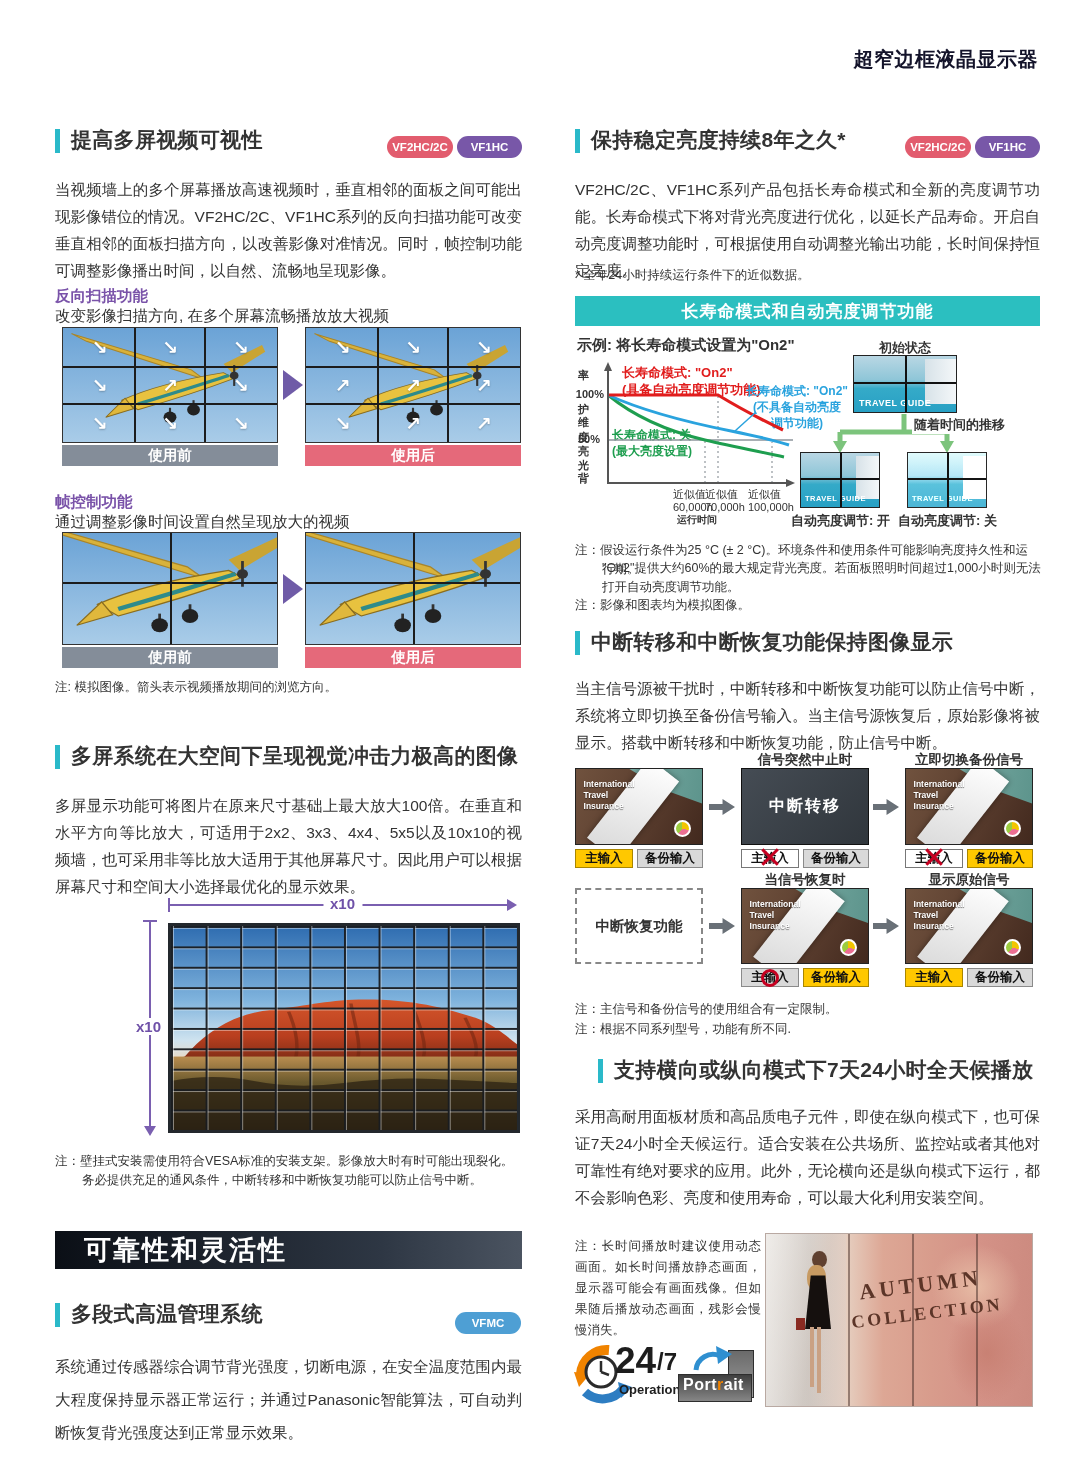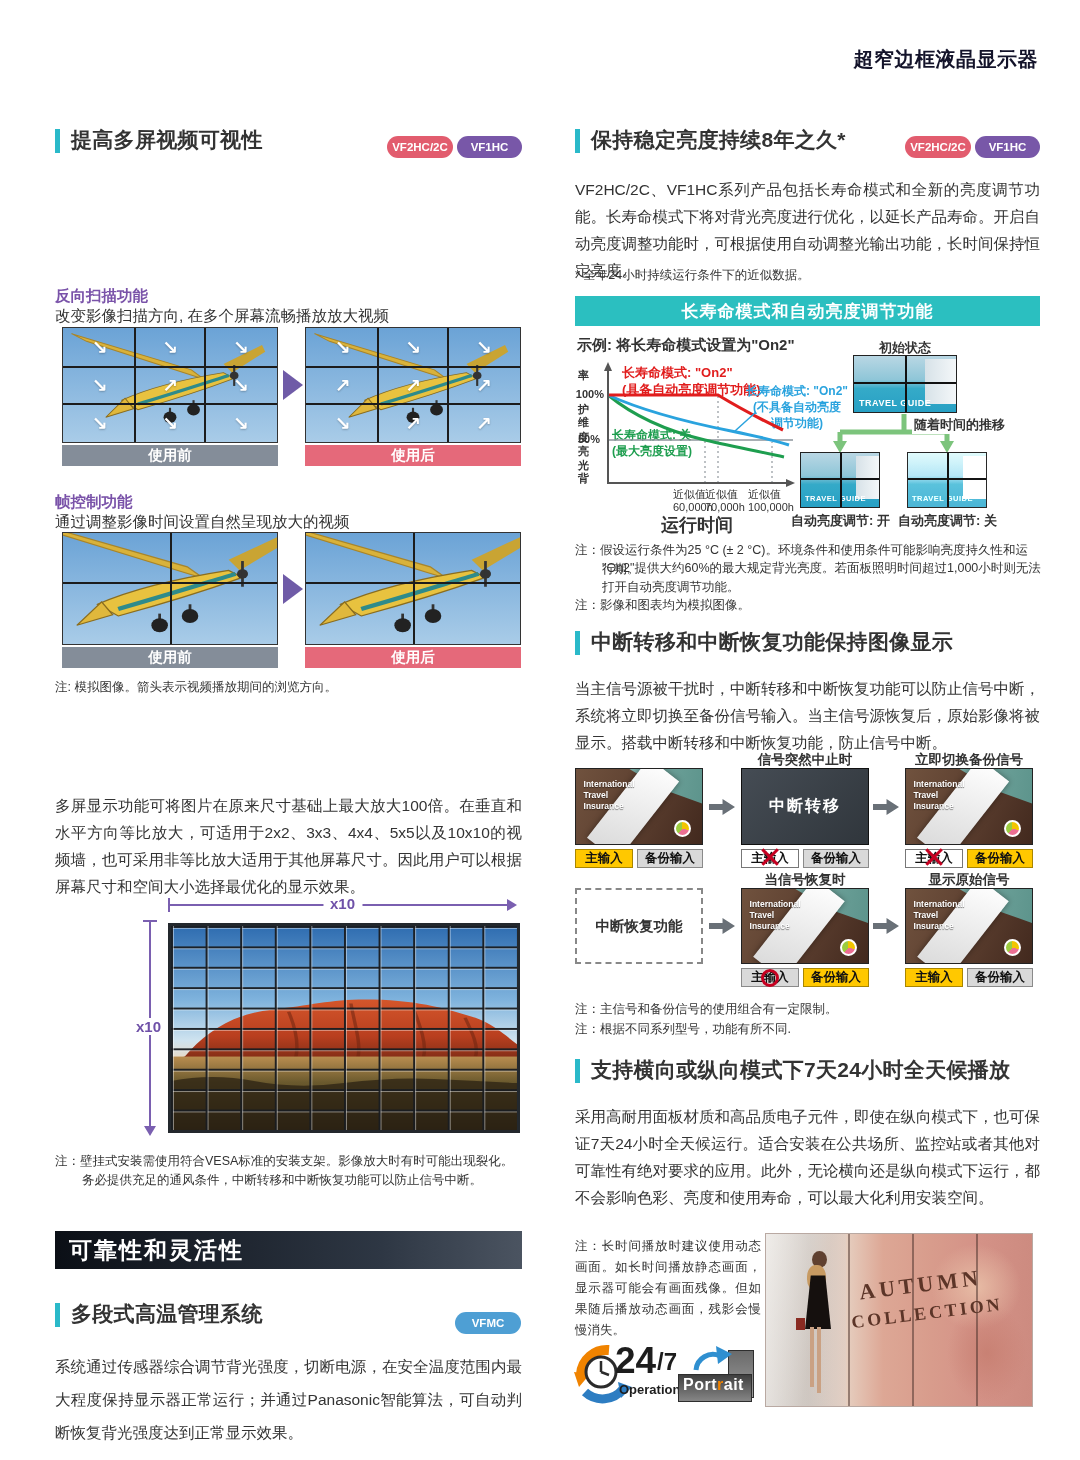--- a/index.html
+++ b/index.html
@@ -21,21 +21,21 @@
 .vwall svg.plane{position:absolute;inset:0;width:100%;height:100%}
 .gl{position:absolute;background:#1c1c1c}
 .glv{width:2px;top:0;bottom:0}.glh{height:2px;left:0;right:0}
 .ar{position:absolute;transform:translate(-50%,-50%);color:#fff;font-size:19px;font-weight:bold;font-family:"DejaVu Sans",sans-serif;text-shadow:0 1px 2px rgba(0,0,0,.25)}
 .blabel{position:absolute;height:21px;display:flex;align-items:center;justify-content:center;color:#fff;font-size:14.5px;font-weight:bold}
 .bgray{background:#848d99}.bpink{background:#e5697a}
 .ptri{position:absolute;width:0;height:0;border-left:20px solid #6f5ba7;border-top:15px solid transparent;border-bottom:15px solid transparent}
 .dim{position:absolute;background:#7a5fb0}
 .dimlabel{position:absolute;background:#fff;color:#6f51a8;font-weight:bold;font-size:15px;padding:0 7px}
 .tealbanner{position:absolute;background:#2bbfc0;color:#fff;font-weight:bold;font-size:17px;display:flex;align-items:center;justify-content:center;letter-spacing:1px}
-.darkbanner{position:absolute;background:linear-gradient(90deg,#0b0f16,#2e3744 70%,#4b5461);color:#fff;font-weight:bold;font-size:23px;display:flex;align-items:center;padding-left:14px;letter-spacing:2px}
+.darkbanner{position:absolute;background:linear-gradient(90deg,#0b0f16,#2e3744 70%,#4b5461);color:#fff;font-weight:bold;font-size:27px;display:flex;align-items:center;padding-left:29px;letter-spacing:2px}
 .rockwall{position:absolute;border:3px solid #23282d;overflow:hidden}
 .rgrid{position:absolute;inset:0;background-image:linear-gradient(90deg,rgba(25,28,32,.95) 0 2px,rgba(255,255,255,.45) 2px 3px,transparent 3px),linear-gradient(180deg,rgba(25,28,32,.95) 0 2px,rgba(255,255,255,.45) 2px 3px,transparent 3px);background-size:10% 100%,100% 10%}
 .chlbl{position:absolute;font-weight:bold}
 .red{color:#e11d1d}.blue{color:#2aa3de}.green{color:#1e9e4f}
 .nw{white-space:nowrap}
 .ytick{position:absolute;font-size:11px;font-weight:bold;color:#333;text-align:right}
 .ychar{position:absolute;font-size:11px;font-weight:bold;color:#333;width:13px;text-align:center}
 .xtick{position:absolute;font-size:11px;color:#333;line-height:13px}
 .tg{position:absolute;overflow:hidden;border:1px solid #222;background:linear-gradient(180deg,#b9d7e4 0%,#8fc6d8 42%,#35aac8 58%,#27a0c4 100%)}
 .tg .bld{position:absolute;right:0;top:5%;width:30%;height:80%;background:linear-gradient(90deg,#d7e2e8,#f4f7f9)}
@@ -86,20 +86,21 @@
 
   <div class="abs hdr" style="right:42px;top:46px">超窄边框液晶显示器</div>
 
   <div class="sech" style="left:55px;top:126px;width:330px">
     <div class="sbar"></div>
     <div class="stitle">提高多屏视频可视性</div>
   </div>
   <div class="badge bpk" style="left:387px;top:136px;width:66px">VF2HC/2C</div>
   <div class="badge bpu" style="left:457px;top:136px;width:65px">VF1HC</div>
 
+  <div class="para" style="left:55px;top:176px;width:467px">当视频墙上的多个屏幕播放高速视频时，垂直相邻的面板之间可能出现影像错位的情况。VF2HC/2C、VF1HC系列的反向扫描功能可改变垂直相邻的面板扫描方向，以改善影像对准情况。同时，帧控制功能可调整影像播出时间，以自然、流畅地呈现影像。</div>
 
   <div class="psub" style="left:55px;top:286px">反向扫描功能</div>
   <div class="pdesc" style="left:55px;top:306px">改变影像扫描方向, 在多个屏幕流畅播放放大视频</div>
 
   <div class="vwall" style="left:62px;top:327px;width:216px;height:116px">
     <svg class="plane" viewBox="0 0 200 120" preserveAspectRatio="none">
         <use href="#plane"></use>
       </svg>
     <i class="gl glv" style="left:33%"></i>
     <i class="gl glv" style="left:66%"></i>
@@ -154,20 +155,24 @@
         <use href="#plane"></use>
       </svg>
     <i class="gl glv" style="left:50%"></i>
     <i class="gl glh" style="top:44%"></i>
   </div>
   <div class="blabel bgray" style="left:62px;top:647px;width:216px">使用前</div>
   <div class="blabel bpink" style="left:305px;top:647px;width:216px">使用后</div>
 
   <div class="note" style="left:55px;top:678px;width:467px">注: 模拟图像。箭头表示视频播放期间的浏览方向。</div>
 
+  <div class="sech" style="left:55px;top:742px;width:467px">
+    <div class="sbar"></div>
+    <div class="stitle">多屏系统在大空间下呈现视觉冲击力极高的图像</div>
+  </div>
   <div class="para" style="left:55px;top:792px;width:467px">多屏显示功能可将图片在原来尺寸基础上最大放大100倍。在垂直和水平方向等比放大，可适用于2x2、3x3、4x4、5x5以及10x10的视频墙，也可采用非等比放大适用于其他屏幕尺寸。因此用户可以根据屏幕尺寸和空间大小选择最优化的显示效果。</div>
 
   <div class="abs" style="left:168px;top:898px;width:349px;height:16px">
     <i class="dim" style="position:absolute;left:0;top:0;width:2px;height:14px"></i>
     <i class="dim" style="position:absolute;left:0;top:6px;width:340px;height:2px"></i>
     <i class="abs" style="left:339px;top:1px;width:10px;height:12px;background:#7a5fb0;clip-path:polygon(0 0,100% 50%,0 100%)"></i>
     <span class="dimlabel" style="left:50%;top:-3px;transform:translateX(-50%)">x10</span>
   </div>
 
   <div class="abs" style="left:143px;top:920px;width:16px;height:216px">
@@ -274,21 +279,21 @@
     <div>60,000h</div>
   </div>
   <div class="xtick" style="left:705px;top:488px;width:48px">
     <div>近似值</div>
     <div>70,000h</div>
   </div>
   <div class="xtick" style="left:748px;top:488px;width:52px">
     <div>近似值</div>
     <div>100,000h</div>
   </div>
-  <div class="cap" style="left:661px;top:513px;width:72px;font-size:18px">运行时间</div>
+  <div class="cap" style="left:661px;top:513px;width:72px;font-size:10px">运行时间</div>
 
   <div class="cap" style="left:853px;top:339px;width:104px;font-size:13px">初始状态</div>
   <div class="tg" style="left:853px;top:355px;width:104px;height:58px">
     <i class="bld"></i>
     <span class="txt" style="font-size:9px">TRAVEL GUIDE</span>
     <i class="cv"></i>
       <i class="ch"></i>
   </div>
   <svg class="abs" style="left:822px;top:414px" width="135" height="40" viewBox="0 0 135 40">
     <path d="M82 0 V18 M18 18 H125 M18 18 V28 M125 18 V28" stroke="#7cc47c" stroke-width="5" fill="none"></path>
@@ -392,21 +397,21 @@
       <span>主输入</span>
       <i class="redo"></i>
     </div>
   <div class="inp iy" style="left:803px;top:968px;width:66px">备份输入</div>
   <div class="inp iy" style="left:905px;top:968px;width:58px">主输入</div>
   <div class="inp ig" style="left:967px;top:968px;width:66px">备份输入</div>
 
   <div class="note hang" style="left:575px;top:1000px;width:465px">注：主信号和备份信号的使用组合有一定限制。</div>
   <div class="note hang" style="left:575px;top:1020px;width:465px">注：根据不同系列型号，功能有所不同.</div>
 
-  <div class="sech" style="left:575px;top:1056px;width:465px">
+  <div class="sech" style="left:598px;top:1056px;width:465px">
     <div class="sbar"></div>
     <div class="stitle">支持横向或纵向模式下7天24小时全天候播放</div>
   </div>
   <div class="para" style="left:575px;top:1103px;width:465px">采用高耐用面板材质和高品质电子元件，即使在纵向模式下，也可保证7天24小时全天候运行。适合安装在公共场所、监控站或者其他对可靠性有绝对要求的应用。此外，无论横向还是纵向模式下运行，都不会影响色彩、亮度和使用寿命，可以最大化利用安装空间。</div>
 
   <div class="note" style="left:575px;top:1236px;width:186px;line-height:21px;text-align:justify">注：长时间播放时建议使用动态画面。如长时间播放静态画面，显示器可能会有画面残像。但如果随后播放动态画面，残影会慢慢消失。</div>
 
   <div class="abs" style="left:573px;top:1344px;width:108px;height:64px">
     <svg width="108" height="64" viewBox="0 0 108 64" style="position:absolute;inset:0">
       <path d="M36 6 A26 26 0 0 0 8 30" stroke="#f08300" stroke-width="10" fill="none"></path>

